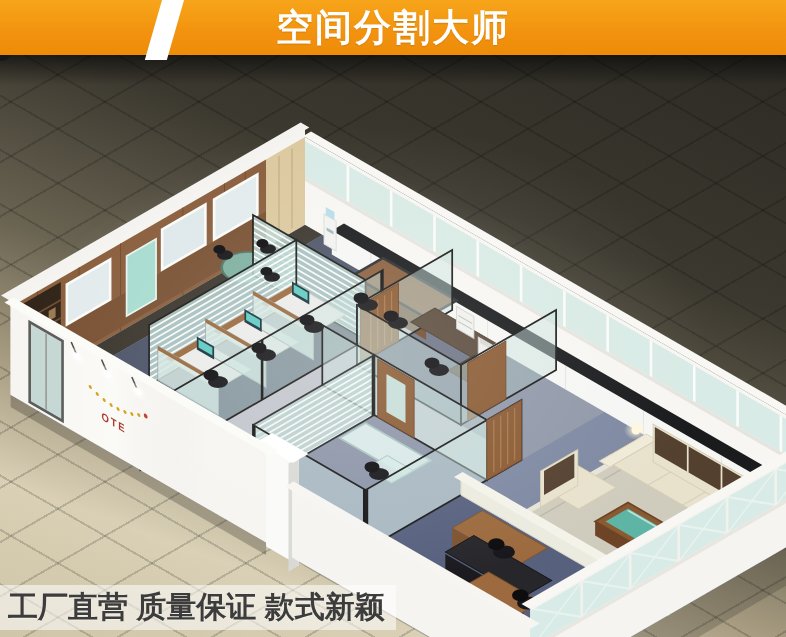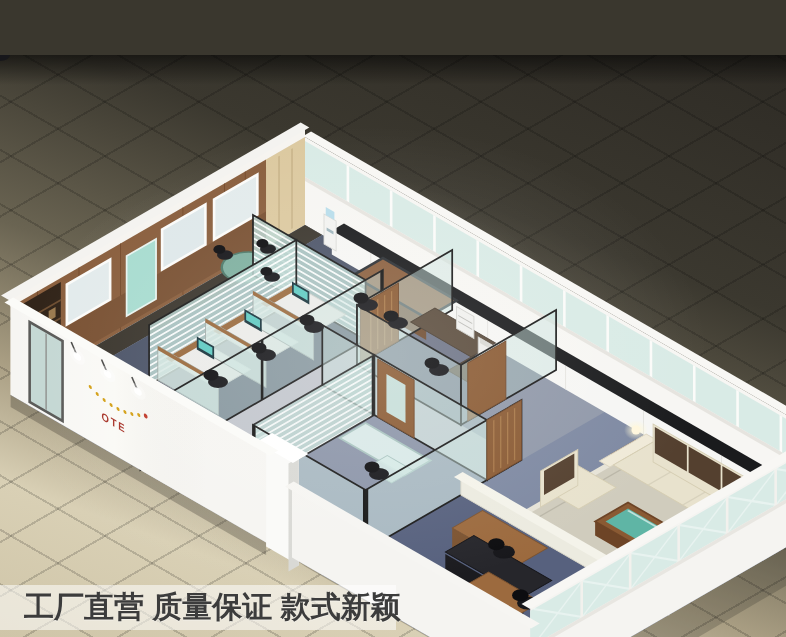--- a/index.html
+++ b/index.html
@@ -17,21 +17,21 @@
   
   #banner{position:absolute;left:0;top:0;width:786px;height:55px;
     background:linear-gradient(#f7a51a,#f2920e 60%,#ee8c08);display:flex;align-items:center;justify-content:center;}
   #banner .slash{position:absolute;left:154px;top:-4px;width:22px;height:64px;background:#fff;transform:skewX(-16deg);}
   #banner .title{color:#fff;font-size:37px;font-weight:800;letter-spacing:2px;line-height:55px;
     text-shadow:0 1px 1px rgba(120,70,0,.25);}
   
   #slogan-band{position:absolute;left:0;bottom:7px;width:396px;height:45px;
     background:rgba(255,255,255,.55);display:flex;align-items:center;z-index:5;}
   #slogan-band .slogan{color:#3c3c3c;font-size:30px;font-weight:800;letter-spacing:0px;
-    padding-left:8px;white-space:nowrap;text-shadow:0 1px 0 rgba(255,255,255,.35);margin-left:16px;}
+    padding-left:8px;white-space:nowrap;text-shadow:0 1px 0 rgba(255,255,255,.35);}
   svg{position:absolute;left:0;top:55px;}
   .glass{fill:rgba(200,226,221,.48);stroke:#1c1c1c;stroke-width:2;}
   .blind{fill:url(#blinds);stroke:#1c1c1c;stroke-width:2;}
   .post{fill:#151515;}
 </style>
 </head>
 <body>
 
 <div id="stage">
   <div id="floorbg"></div>
@@ -459,17 +459,21 @@
           <rect x="-4" y="333" width="306" height="10" fill="#fbfbf8"></rect>
         </g>
       <g transform="matrix(0.866,0.5,-0.866,0.5,305,100)">
           <rect x="320" y="333" width="284" height="10" fill="#f6f5f2"></rect>
         </g>
     </g>
 
     <ellipse cx="370" cy="300" rx="340" ry="230" fill="url(#sceneGlow)"></ellipse>
   </svg>
 
+  <div id="banner">
+    <div class="slash"></div>
+    <div class="title">空间分割大师</div>
+  </div>
 
   <div id="slogan-band">
     <div class="slogan">工厂直营  质量保证  款式新颖</div>
   </div>
 </div>
 
 </body></html>

